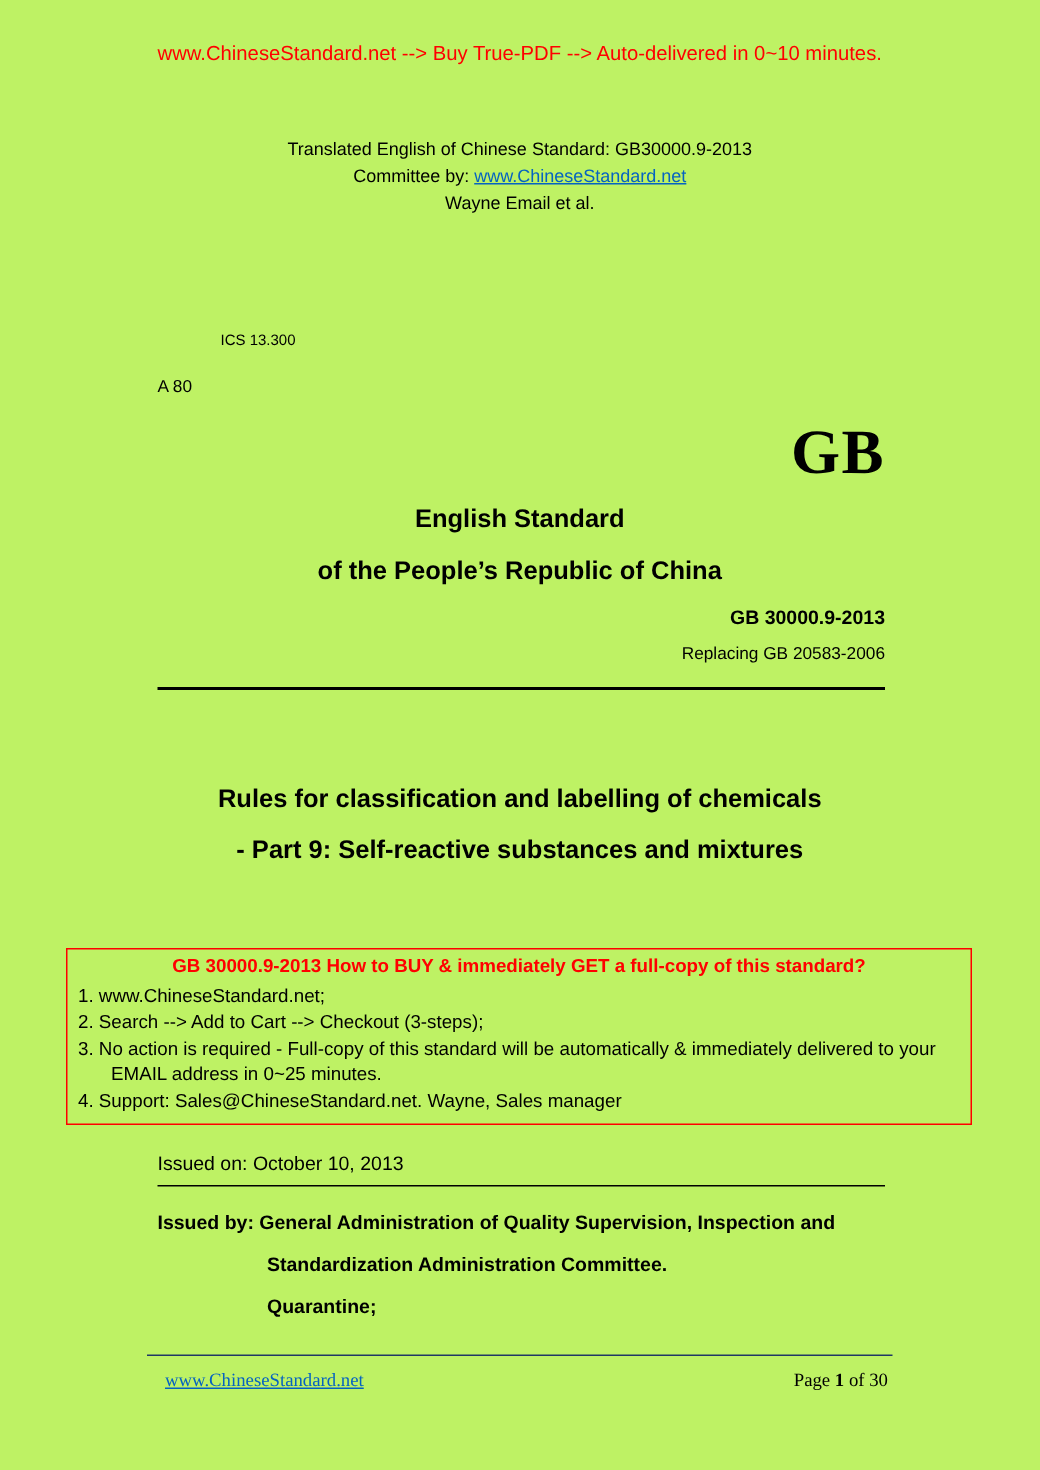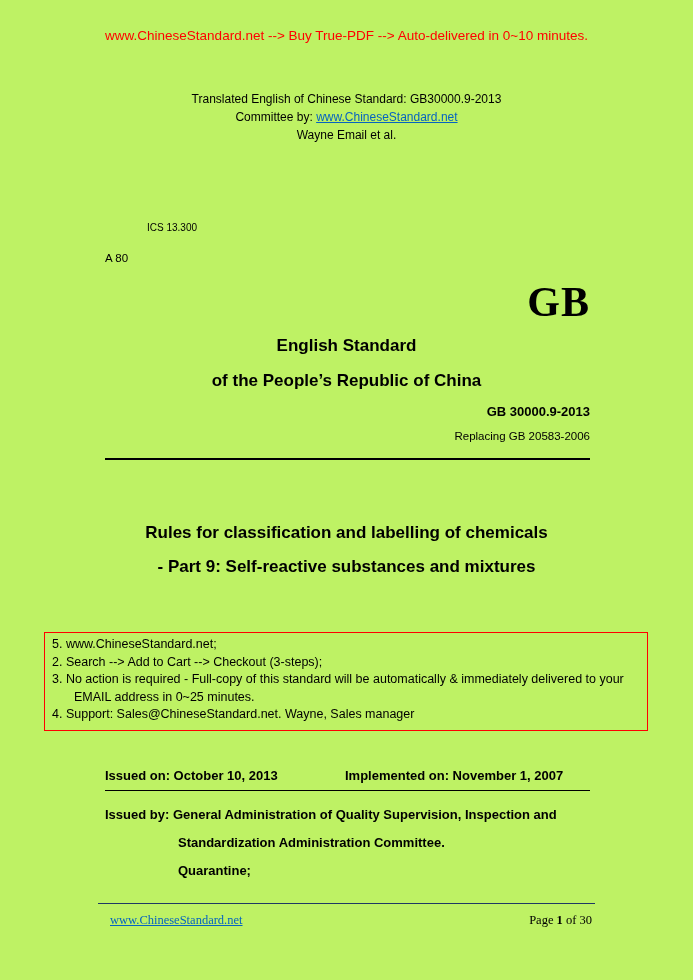--- a/index.html
+++ b/index.html
@@ -57,21 +57,21 @@
     text-align:center;
     color:#ff0000;
     font-weight:bold;
     margin-bottom:2px;
   }
   .buy-item{
     padding-left:22px;
     text-indent:-22px;
   }
 
-  .issued-row{top:768px;left:105px;width:485px;font-size:13px;font-weight:bold;}
+  .issued-row{top:768px;left:105px;width:485px;font-size:13px;font-weight:normal;}
   .impl{position:absolute;left:240px;top:0;}
   .rule2{top:790px;left:105px;width:485px;height:1px;background:#000;}
   .issuedby{top:801px;left:105px;width:500px;font-size:13px;font-weight:bold;line-height:28px;}
   .issuedby .cont{padding-left:73px;}
 
   .footer-rule{top:903px;left:98px;width:497px;height:1px;background:#1f3864;}
   .footer-link{
     top:913px;left:110px;
     font-family:"Liberation Serif", serif;
     font-size:12.5px;
@@ -106,29 +106,29 @@
 
   <div class="abs code">GB  30000.9-2013</div>
   <div class="abs replacing">Replacing  GB  20583-2006</div>
 
   <div class="abs rule1"></div>
 
   <div class="abs center title1">Rules for classification and labelling of chemicals</div>
   <div class="abs center title2">- Part 9: Self-reactive substances and mixtures</div>
 
   <div class="abs buybox">
-    <div class="buy-item">5.  www.ChineseStandard.net;</div>
+    <div class="buybox-title">GB 30000.9-2013 How to BUY &amp; immediately GET a full-copy of this standard?</div>
+    <div class="buy-item">1.  www.ChineseStandard.net;</div>
     <div class="buy-item">2.  Search --&gt; Add to Cart --&gt; Checkout (3-steps);</div>
     <div class="buy-item">3.  No action is required  - Full-copy of this standard will be automatically &amp; immediately delivered to your EMAIL address in 0~25 minutes.</div>
     <div class="buy-item">4.  Support: Sales@ChineseStandard.net. Wayne, Sales manager</div>
   </div>
 
   <div class="abs issued-row">
     <span>Issued on: October 10, 2013</span>
-    <span class="impl">Implemented on: November 1, 2007</span>
   </div>
 
   <div class="abs rule2"></div>
 
   <div class="abs issuedby">
     <div>Issued by: General Administration of Quality Supervision, Inspection and</div>
     <div class="cont">Standardization Administration Committee.</div>
     <div class="cont">Quarantine;</div>
   </div>
 

